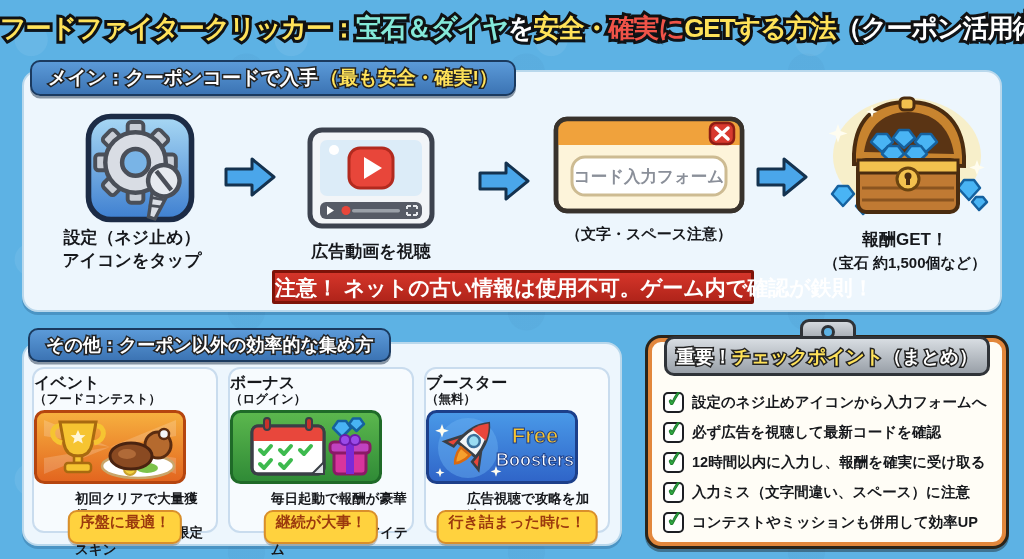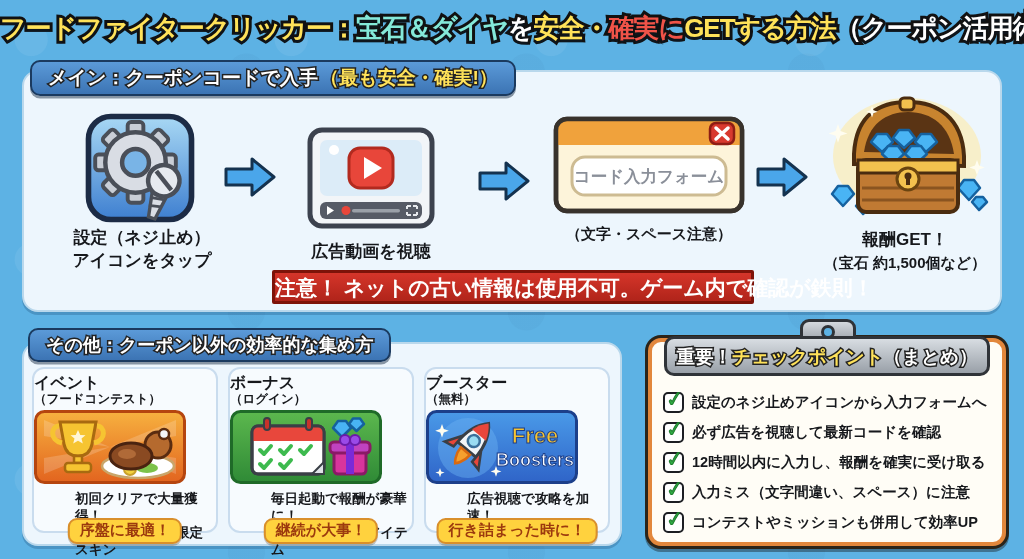--- a/index.html
+++ b/index.html
@@ -48,21 +48,21 @@
   .card {
     position:absolute; top:353px; width:186px; height:166px; background:#f7fbfe;
     border:2px solid #c9dcee; border-radius:12px; text-align:left; padding-top:5px;margin-top:14px;
   }
   .card .c-title { font-size:16px; font-weight:800; color:#16181c; line-height:18px; }
   .card .c-sub { font-size:12.5px; font-weight:800; color:#16181c; line-height:14px; }
   .card .c-img { margin:4px auto 2px; width:152px; height:74px; }
   .card .c-line { font-size:13.5px; font-weight:800; color:#16181c; line-height:17px;padding-left:41px; }
   .tag {
     position:absolute; bottom:-13px; left:50%; transform:translateX(-50%);
-    background:#ffd23e; border:2.5px solid #d98f2b; border-radius:9px; padding:1px 10px 2px;
+    background:#ffd23e; border:2.5px solid #d98f2b; border-radius:9px; padding:1px 10px 10px;
     font-size:15px; font-weight:800; color:#9c3a0e; white-space:nowrap; box-shadow:0 2px 0 rgba(60,30,0,.25);
   }
   #clipboard {
     left:648px; top:338px; width:358px; height:208px; background:#fffdf6;
     border:4.5px solid #e2873c; border-radius:13px; box-shadow:0 0 0 3px #2b2419, 0 3px 0 3px rgba(20,20,20,.4);
   }
   .clip-tab {
     left:800px; top:319px; width:56px; height:26px; border-radius:9px 9px 3px 3px;
     background:linear-gradient(#d4d9de,#9aa1a9); border:3px solid #2f3338; z-index:3;
   }
@@ -127,21 +127,21 @@
       <circle r="12" fill="#79b4e6" stroke="#4a4f58" stroke-width="4"></circle>
     </g>
     <g transform="rotate(18 70 62)">
       <polygon points="64,72 78,72 74,96 68,96" fill="#d9dde4" stroke="#4a4f58" stroke-width="3"></polygon>
       <line x1="64" y1="79" x2="77" y2="77" stroke="#4a4f58" stroke-width="2.5"></line>
       <line x1="65" y1="86" x2="76" y2="84" stroke="#4a4f58" stroke-width="2.5"></line>
       <circle cx="71" cy="61" r="14" fill="#e6eaef" stroke="#4a4f58" stroke-width="4"></circle>
       <line x1="62" y1="55" x2="80" y2="67" stroke="#4a4f58" stroke-width="4"></line>
     </g>
   </svg>
-  <div class="abs cap" style="left:32px; top:226px; width:220px;">
+  <div class="abs cap" style="left:22px; top:226px; width:220px;">
     <span class="l1">設定（ネジ止め）</span>
     <span class="l1">アイコンをタップ</span>
   </div>
 
   <svg class="abs" style="left:224px; top:156px;" width="52" height="42" viewBox="0 0 52 42">
     <polygon points="2,13 28,13 28,3 50,21 28,39 28,29 2,29" fill="#4aa6ea" stroke="#14324f" stroke-width="3" stroke-linejoin="round"></polygon>
   </svg>
 
   <svg class="abs" style="left:306px; top:126px;" width="130" height="104" viewBox="0 0 130 104">
     <rect x="4" y="4" width="122" height="96" rx="12" fill="#f2f5f8" stroke="#3c424e" stroke-width="5"></rect>

